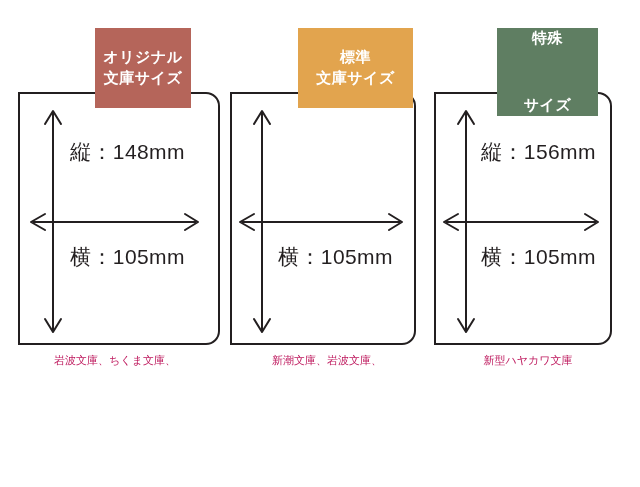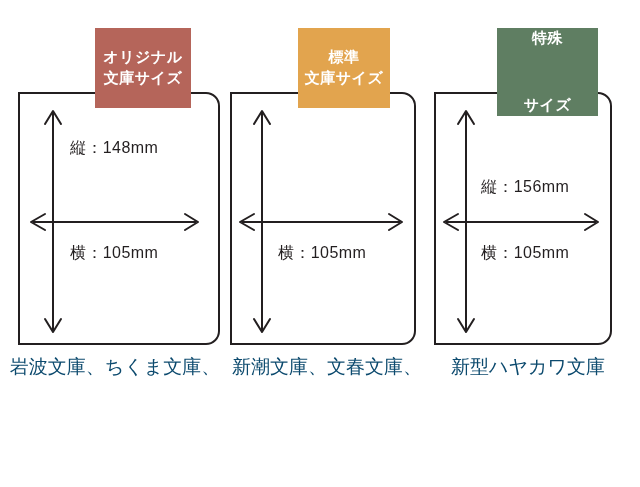--- a/index.html
+++ b/index.html
@@ -54,57 +54,57 @@
     font-weight: bold;
     font-size: 15px;
     line-height: 1.38;
     letter-spacing: 0.5px;
     text-align: center;
     z-index: 5;
   }
   .tag span { display: block; white-space: nowrap; }
 
   .col-1 .tag { left: 95px;  top: 28px; width: 96px;  height: 80px; }
-  .col-2 .tag { left: 70px;  top: 28px; width: 92px; height: 80px; }
+  .col-2 .tag { left: 70px;  top: 28px; width: 115px; height: 80px; }
   .col-3 .tag { left: 59px;  top: 28px; width: 101px; height: 88px; justify-content: space-between; }
 
   
   .arrow-layer {
     position: absolute;
     left: 0; top: 0;
     width: 100%; height: 487px;
     pointer-events: none;
     z-index: 3;
   }
 
   
   .dim-label {
     position: absolute;
-    font-size: 16px;
+    font-size: 21px;
     letter-spacing: 0.4px;
     color: #231f20;
     white-space: nowrap;
     z-index: 4;
   }
   .col-1 .dim-v { left: 70px;  top: 138px; }
   .col-1 .dim-h { left: 70px;  top: 243px; }
   .col-2 .dim-v { left: 50px;  top: 138px; }
   .col-2 .dim-h { left: 50px;  top: 243px; }
-  .col-3 .dim-v { left: 43px;  top: 138px; margin-top: 39px; }
+  .col-3 .dim-v { left: 43px;  top: 138px; }
   .col-3 .dim-h { left: 43px;  top: 243px; }
 
   
   .caption {
     position: absolute;
     top: 352px;
     width: 100%;
     text-align: center;
-    font-size: 19px;
+    font-size: 11px;
     line-height: 1.62;
-    color: #0c4a6e;
+    color: #be185d;
   }
   .col-1 .caption { left: 2px;   width: 226px; }
   .col-2 .caption { left: -6px;  width: 210px; }
   .col-3 .caption { left: -10px; width: 200px; text-align: center; }
   .caption span { display: block; white-space: nowrap; }
 </style>
 </head>
 <body>
 
 <div id="stage">
@@ -151,21 +151,21 @@
     </svg>
 
     <div class="tag" style="background:#e2a44e">
       <span>標準</span>
       <span>文庫サイズ</span>
     </div>
 
     <div class="dim-label dim-h">横：105mm</div>
 
     <div class="caption">
-      <span>新潮文庫、文春文庫、</span>
+      <span>新潮文庫、岩波文庫、</span>
     </div>
   </div>
 
   <div class="column col-3">
 
     <div class="page-box"></div>
 
     <svg class="arrow-layer" width="202" height="487" viewBox="0 0 202 487" xmlns="http://www.w3.org/2000/svg">
       <line x1="28" y1="113" x2="28" y2="330" stroke="#231f20" stroke-width="2"></line>
       <polyline points="20,124 28,111 36,124" fill="none" stroke="#231f20" stroke-width="2" stroke-linecap="round" stroke-linejoin="round"></polyline>

